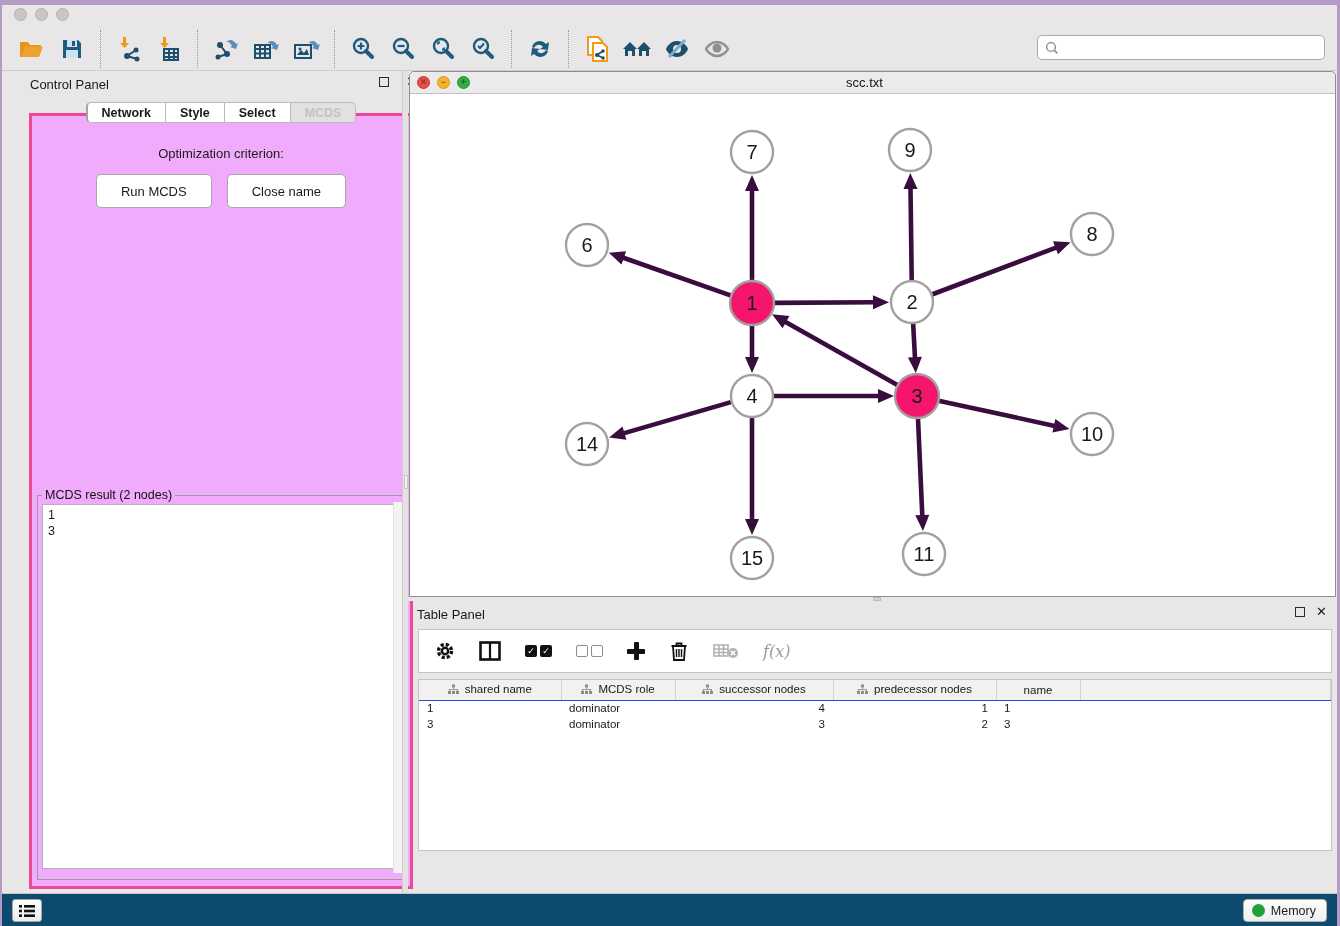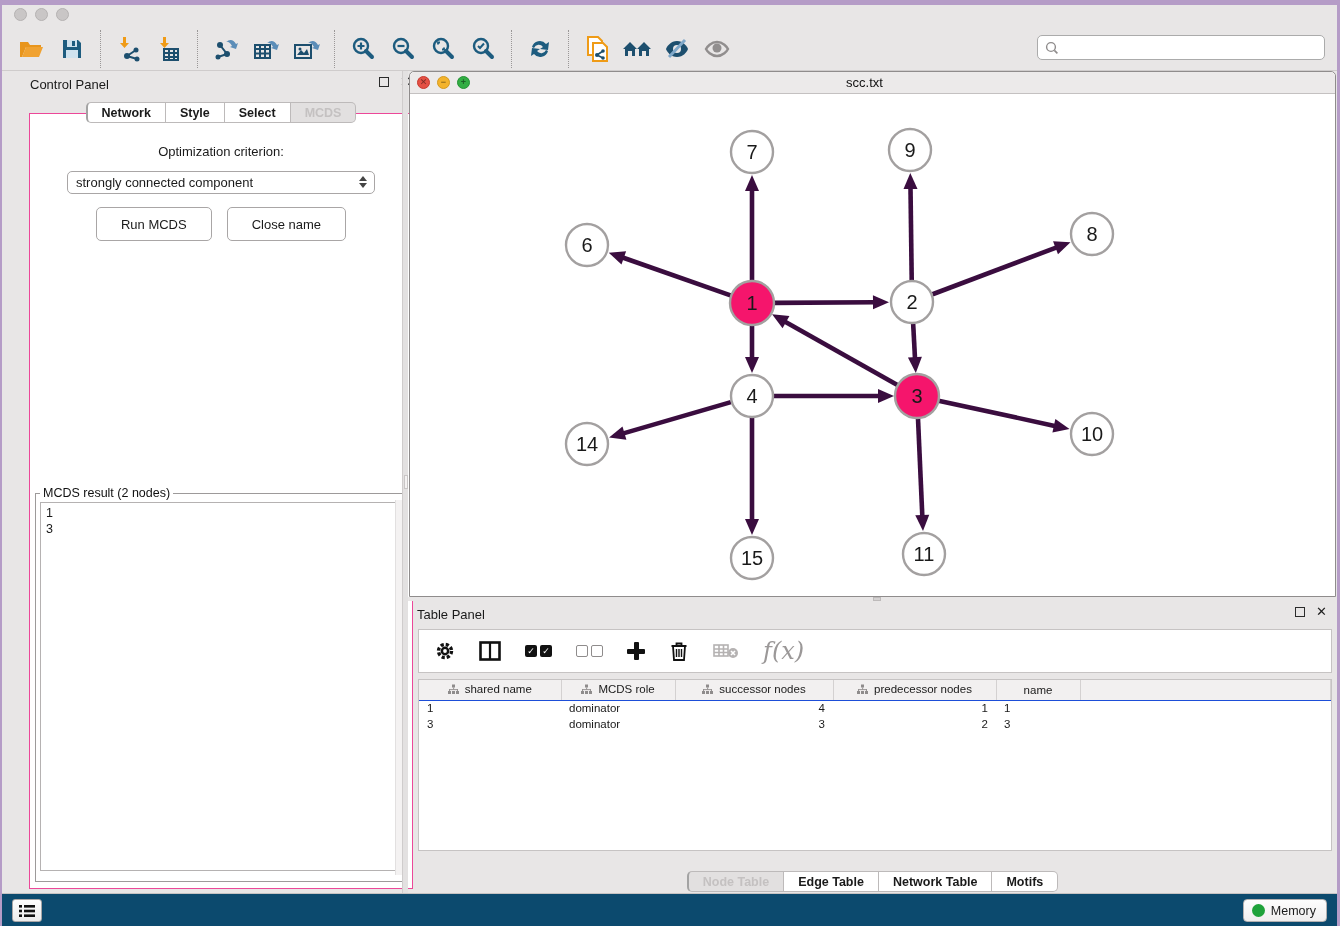--- a/index.html
+++ b/index.html
@@ -29,21 +29,21 @@
   .panel-head { height:26px; position:relative; }
   .panel-title { position:absolute; left:9px; top:6px; font-size:13px; color:#1a1a1a; }
   .panel-icons { position:absolute; right:10px; top:6px; display:flex; gap:11px; align-items:center; }
   .ico-float { width:10px; height:10px; border:1.6px solid #2b2b2b; }
   .ico-close { font-size:13px; font-weight:bold; color:#1b1b1b; line-height:10px; }
   .cp-tabs { position:absolute; top:31px; left:0; right:0; display:flex; justify-content:center; z-index:2; }
   .tab { height:21px; padding:0 14px; background:#fff; border:1px solid #bdbaba; border-left:none; font-size:12.5px; font-weight:600; display:flex; align-items:center; }
   .tab:first-child { border-left:2px solid #a3a3a3; border-radius:5px 0 0 5px; }
   .tab:last-child { border-radius:0 5px 5px 0; }
   .tab.sel { background:#e2e0e0; color:#c4c1c1; }
-  .cp-body { position:absolute; left:8px; right:8px; top:42px; bottom:4px; border:1px solid #ec4899; background:#ffffff; }
+  .cp-body { position:absolute; left:8px; right:8px; top:42px; bottom:4px; border:3px solid #ec4899; background:#f0abfc; }
   .opt-label { margin-top:30px; text-align:center; font-size:13px; }
   .selectbox { margin:12px auto 0 auto; width:308px; height:23px; background:#fff; border:1px solid #a9a6a6; border-radius:5px; display:flex; align-items:center; padding:0 8px; font-size:13px; position:relative; }
   .spin { position:absolute; right:7px; top:4px; display:flex; flex-direction:column; gap:2px; }
   .spin .up { width:0; height:0; border-left:4px solid transparent; border-right:4px solid transparent; border-bottom:5px solid #444; }
   .spin .dn { width:0; height:0; border-left:4px solid transparent; border-right:4px solid transparent; border-top:5px solid #444; }
   .btnrow { margin-top:13px; display:flex; justify-content:center; gap:15px; }
   .pbtn { height:34px; padding:0 24px; background:#fff; border:1px solid #a9a6a6; border-radius:5px; font-size:13px; display:flex; align-items:center; }
   .result-fs { position:absolute; left:5px; right:5px; top:372px; bottom:6px; border:1px solid #9d9a9a; margin:0; padding:0; }
   .result-fs legend { font-size:12.5px; margin-left:4px; padding:0 3px; color:#111; }
   .result-area { position:absolute; left:4px; right:4px; top:2px; bottom:4px; background:#fff; border:1px solid #b5b2b2; font-size:12.5px; line-height:16px; padding:2px 0 0 5px; white-space:pre; }
@@ -58,21 +58,21 @@
   .wdot.y { background:#f3b32c; border:1px solid #d69a1d; }
   .wdot.g { background:#32ad43; border:1px solid #239334; }
   .nettitle { position:absolute; top:3px; left:0; right:16px; text-align:center; font-size:13px; color:#111; }
   .canvas { position:absolute; top:22px; left:0; right:0; bottom:0; background:#fff; overflow:hidden; }
   .hsplit { position:absolute; left:0; right:0; top:526px; height:4px; background:#e8e6e6; }
   .hsplit .grip { position:absolute; left:50%; top:0; width:8px; height:4px; background:#d4d1d1; border:1px solid #bdbaba; }
   
   .tpanel { position:absolute; left:0; right:0; top:530px; bottom:0; }
   .tp-toolbar { position:absolute; left:10px; right:5px; top:28px; height:44px; background:#fff; border:1px solid #c6c3c3; display:flex; align-items:center; gap:24px; padding-left:16px; }
   .tp-toolbar .icon { display:flex; align-items:center; justify-content:center; }
-  .fx { font-family:"DejaVu Serif",serif; font-style:italic; font-size:24px; color:#9b9898; }
+  .fx { font-family:"DejaVu Serif",serif; font-style:italic; font-size:16px; color:#9b9898; }
   .tblwrap { position:absolute; left:10px; right:5px; top:78px; height:172px; background:#fff; border:1px solid #c6c3c3; overflow:hidden; }
   table.datatable { border-collapse:collapse; width:100%; font-size:11.5px; table-layout:fixed; }
   table.datatable th { background:#f2f0f0; border-right:1px solid #d4d1d1; border-bottom:1px solid #1d4ed8; height:20px; font-weight:normal; text-align:center; position:relative; }
   table.datatable th .hlabel { display:inline-flex; align-items:center; gap:6px; }
   table.datatable td { height:16px; padding:0 8px; overflow:hidden; white-space:nowrap; }
   td.al { text-align:left; } td.ar { text-align:right; }
   .tp-tabs { position:absolute; left:0; right:0; top:270px; display:flex; justify-content:center; }
   
   .statusbar { position:absolute; left:0; right:0; bottom:0; height:33px; background:#0c4a6e; border-top:1px solid #c6c3c3; }
   .listbtn { position:absolute; left:10px; top:5px; width:30px; height:23px; background:linear-gradient(#fdfdfd,#ececec); border:1px solid #a9a6a6; border-radius:3px; display:flex; align-items:center; justify-content:center; }
@@ -245,27 +245,20 @@
       </div>
     </div>
     <div class="cp-tabs">
       <div class="tab">Network</div>
       <div class="tab">Style</div>
       <div class="tab">Select</div>
       <div class="tab sel">MCDS</div>
     </div>
     <div class="cp-body">
       <div class="opt-label">Optimization criterion:</div>
-      <div class="selectbox">
-        <span>strongly connected component</span>
-        <div class="spin">
-            <div class="up"></div>
-            <div class="dn"></div>
-          </div>
-      </div>
       <div class="btnrow">
         <div class="pbtn">Run MCDS</div>
         <div class="pbtn">Close name</div>
       </div>
       <fieldset class="result-fs">
         <legend>MCDS result (2 nodes)</legend>
         <div style="position:relative; width:100%; height:calc(100% - 6px);">
           <div class="result-area">1
 3</div>
           <div class="result-scroll"></div>
@@ -492,26 +485,20 @@
                 <td class="al">3</td>
                 <td class="al">dominator</td>
                 <td class="ar">3</td>
                 <td class="ar">2</td>
                 <td class="al">3</td>
                 <td></td>
               </tr>
             </tbody>
         </table>
       </div>
-      <div class="tp-tabs">
-        <div class="tab sel">Node Table</div>
-        <div class="tab">Edge Table</div>
-        <div class="tab">Network Table</div>
-        <div class="tab">Motifs</div>
-      </div>
     </div>
   </div>
 </div>
 
 <div class="statusbar">
   <div class="listbtn">
     <svg width="18" height="14" viewBox="0 0 18 14">
         <g fill="#111">
           <rect x="1" y="1" width="3" height="2.6"></rect>
           <rect x="6" y="1" width="11" height="2.6"></rect>

